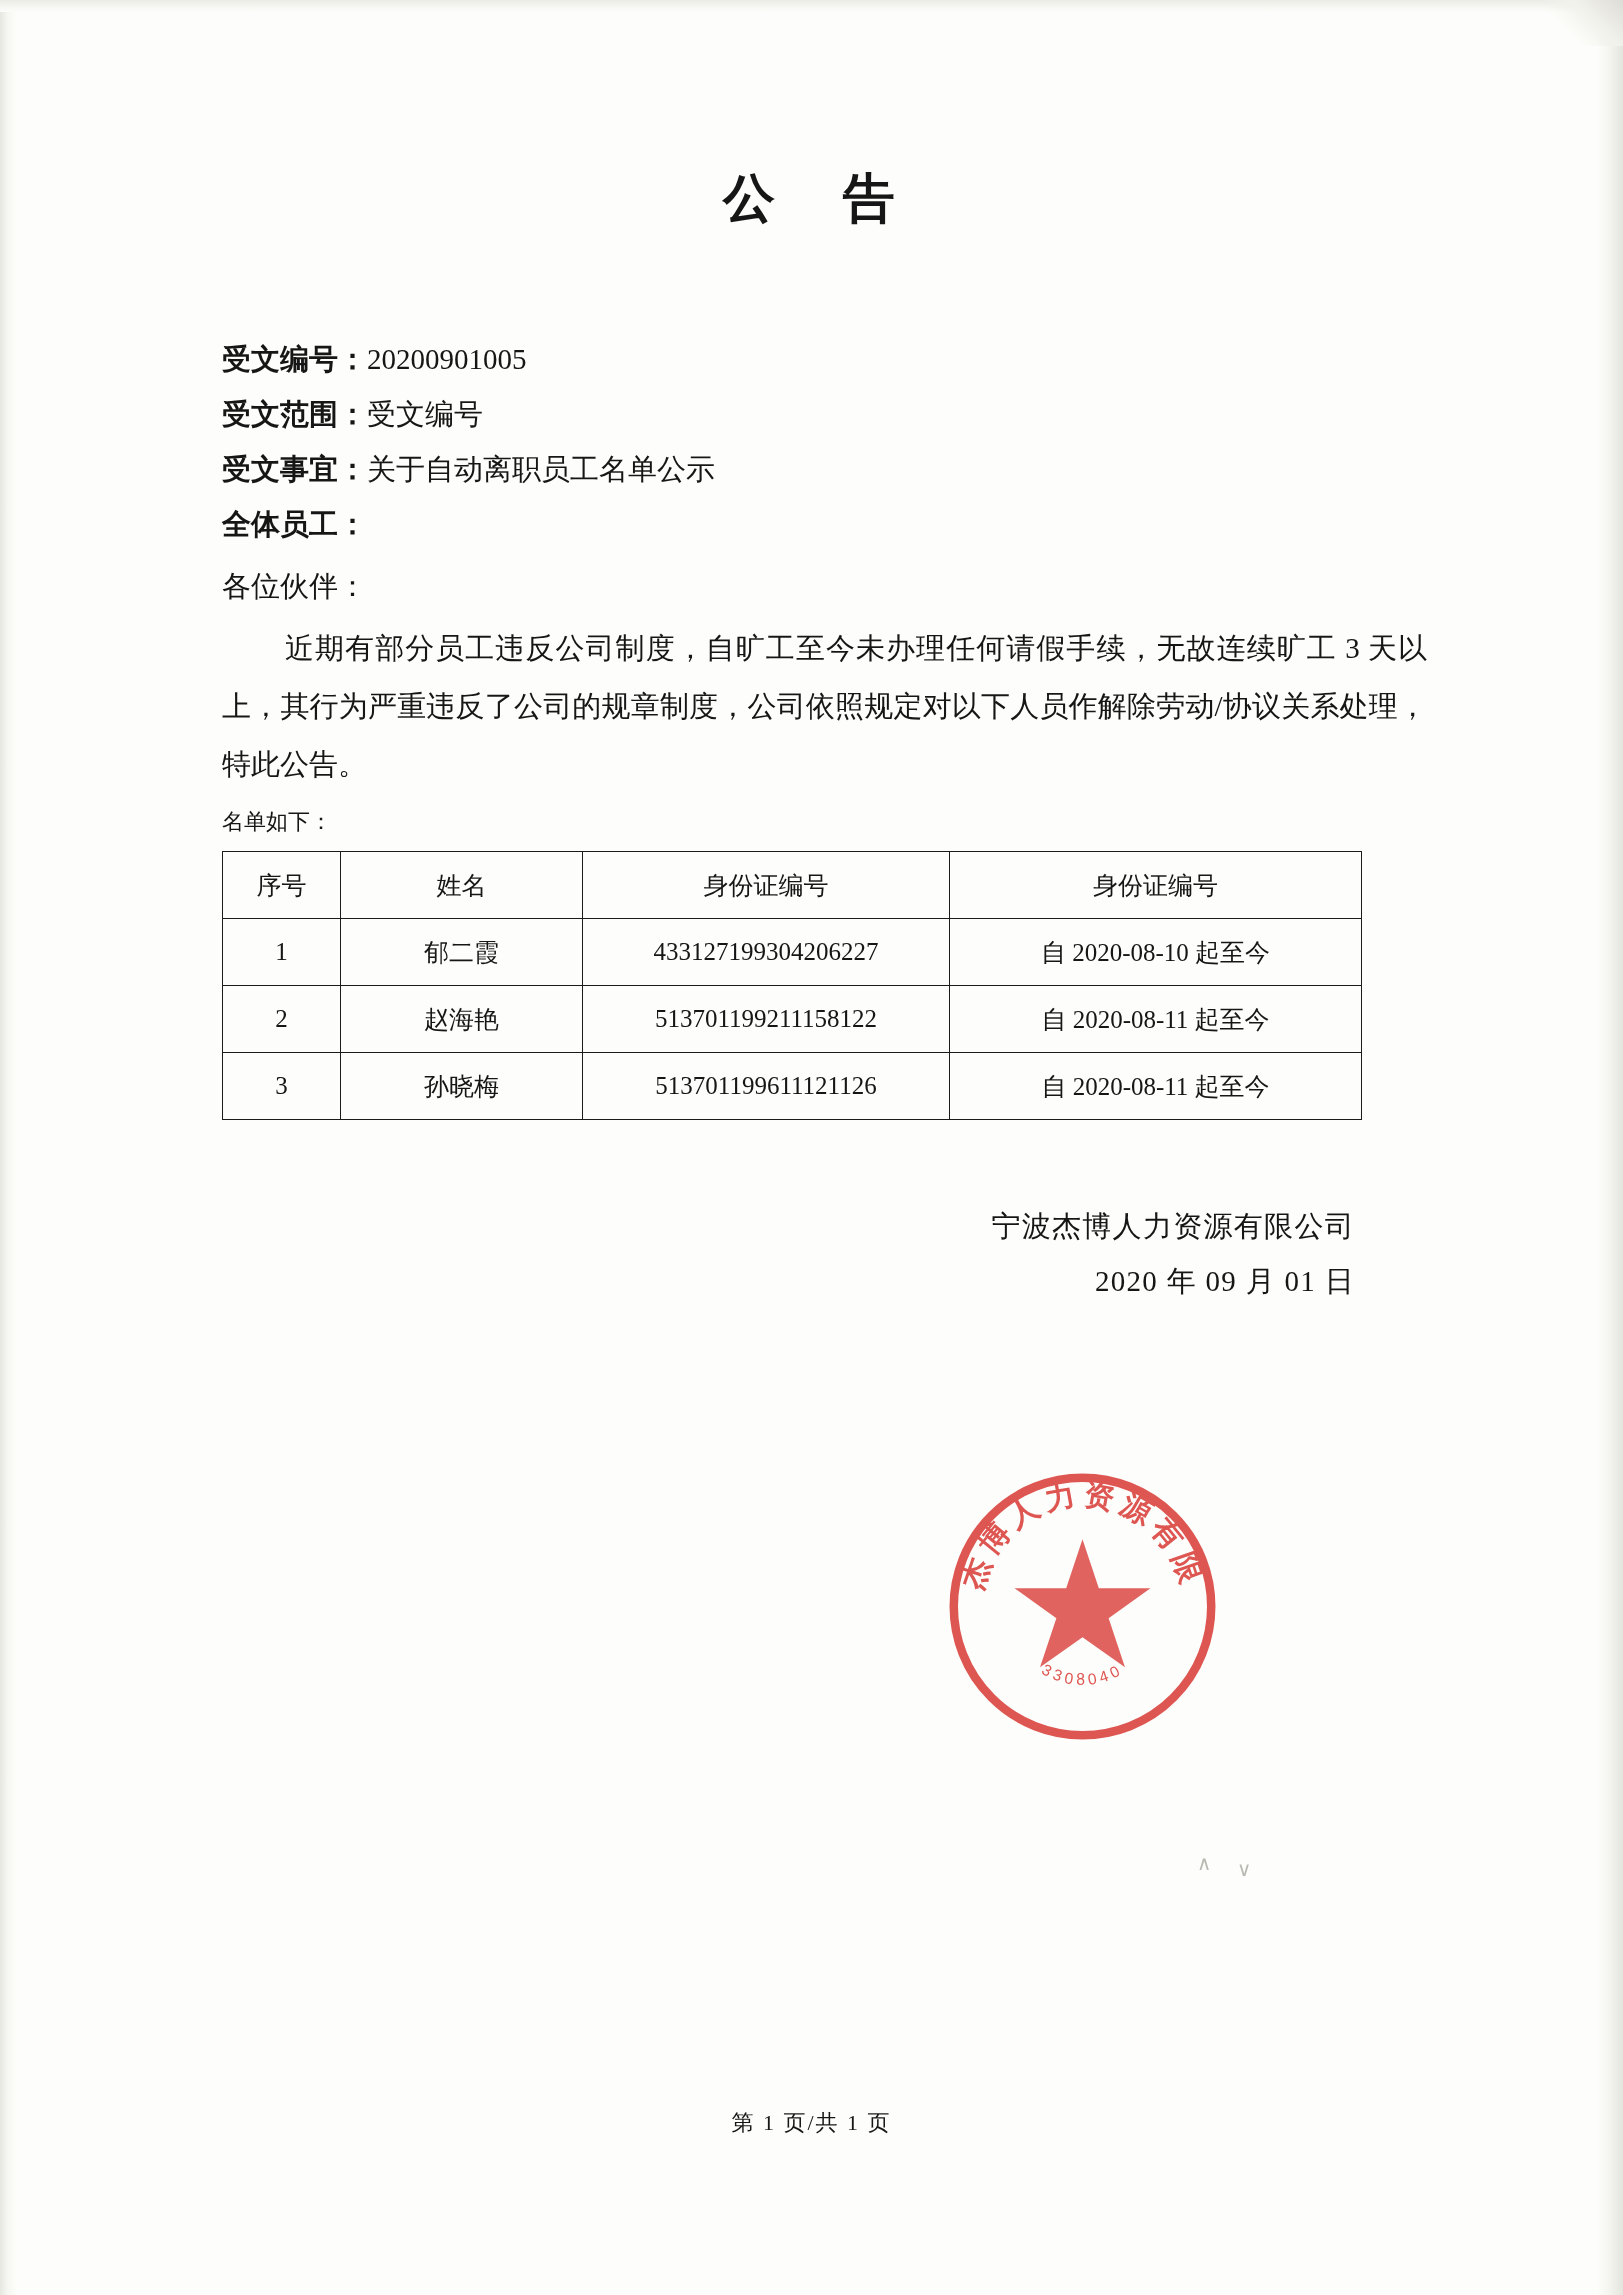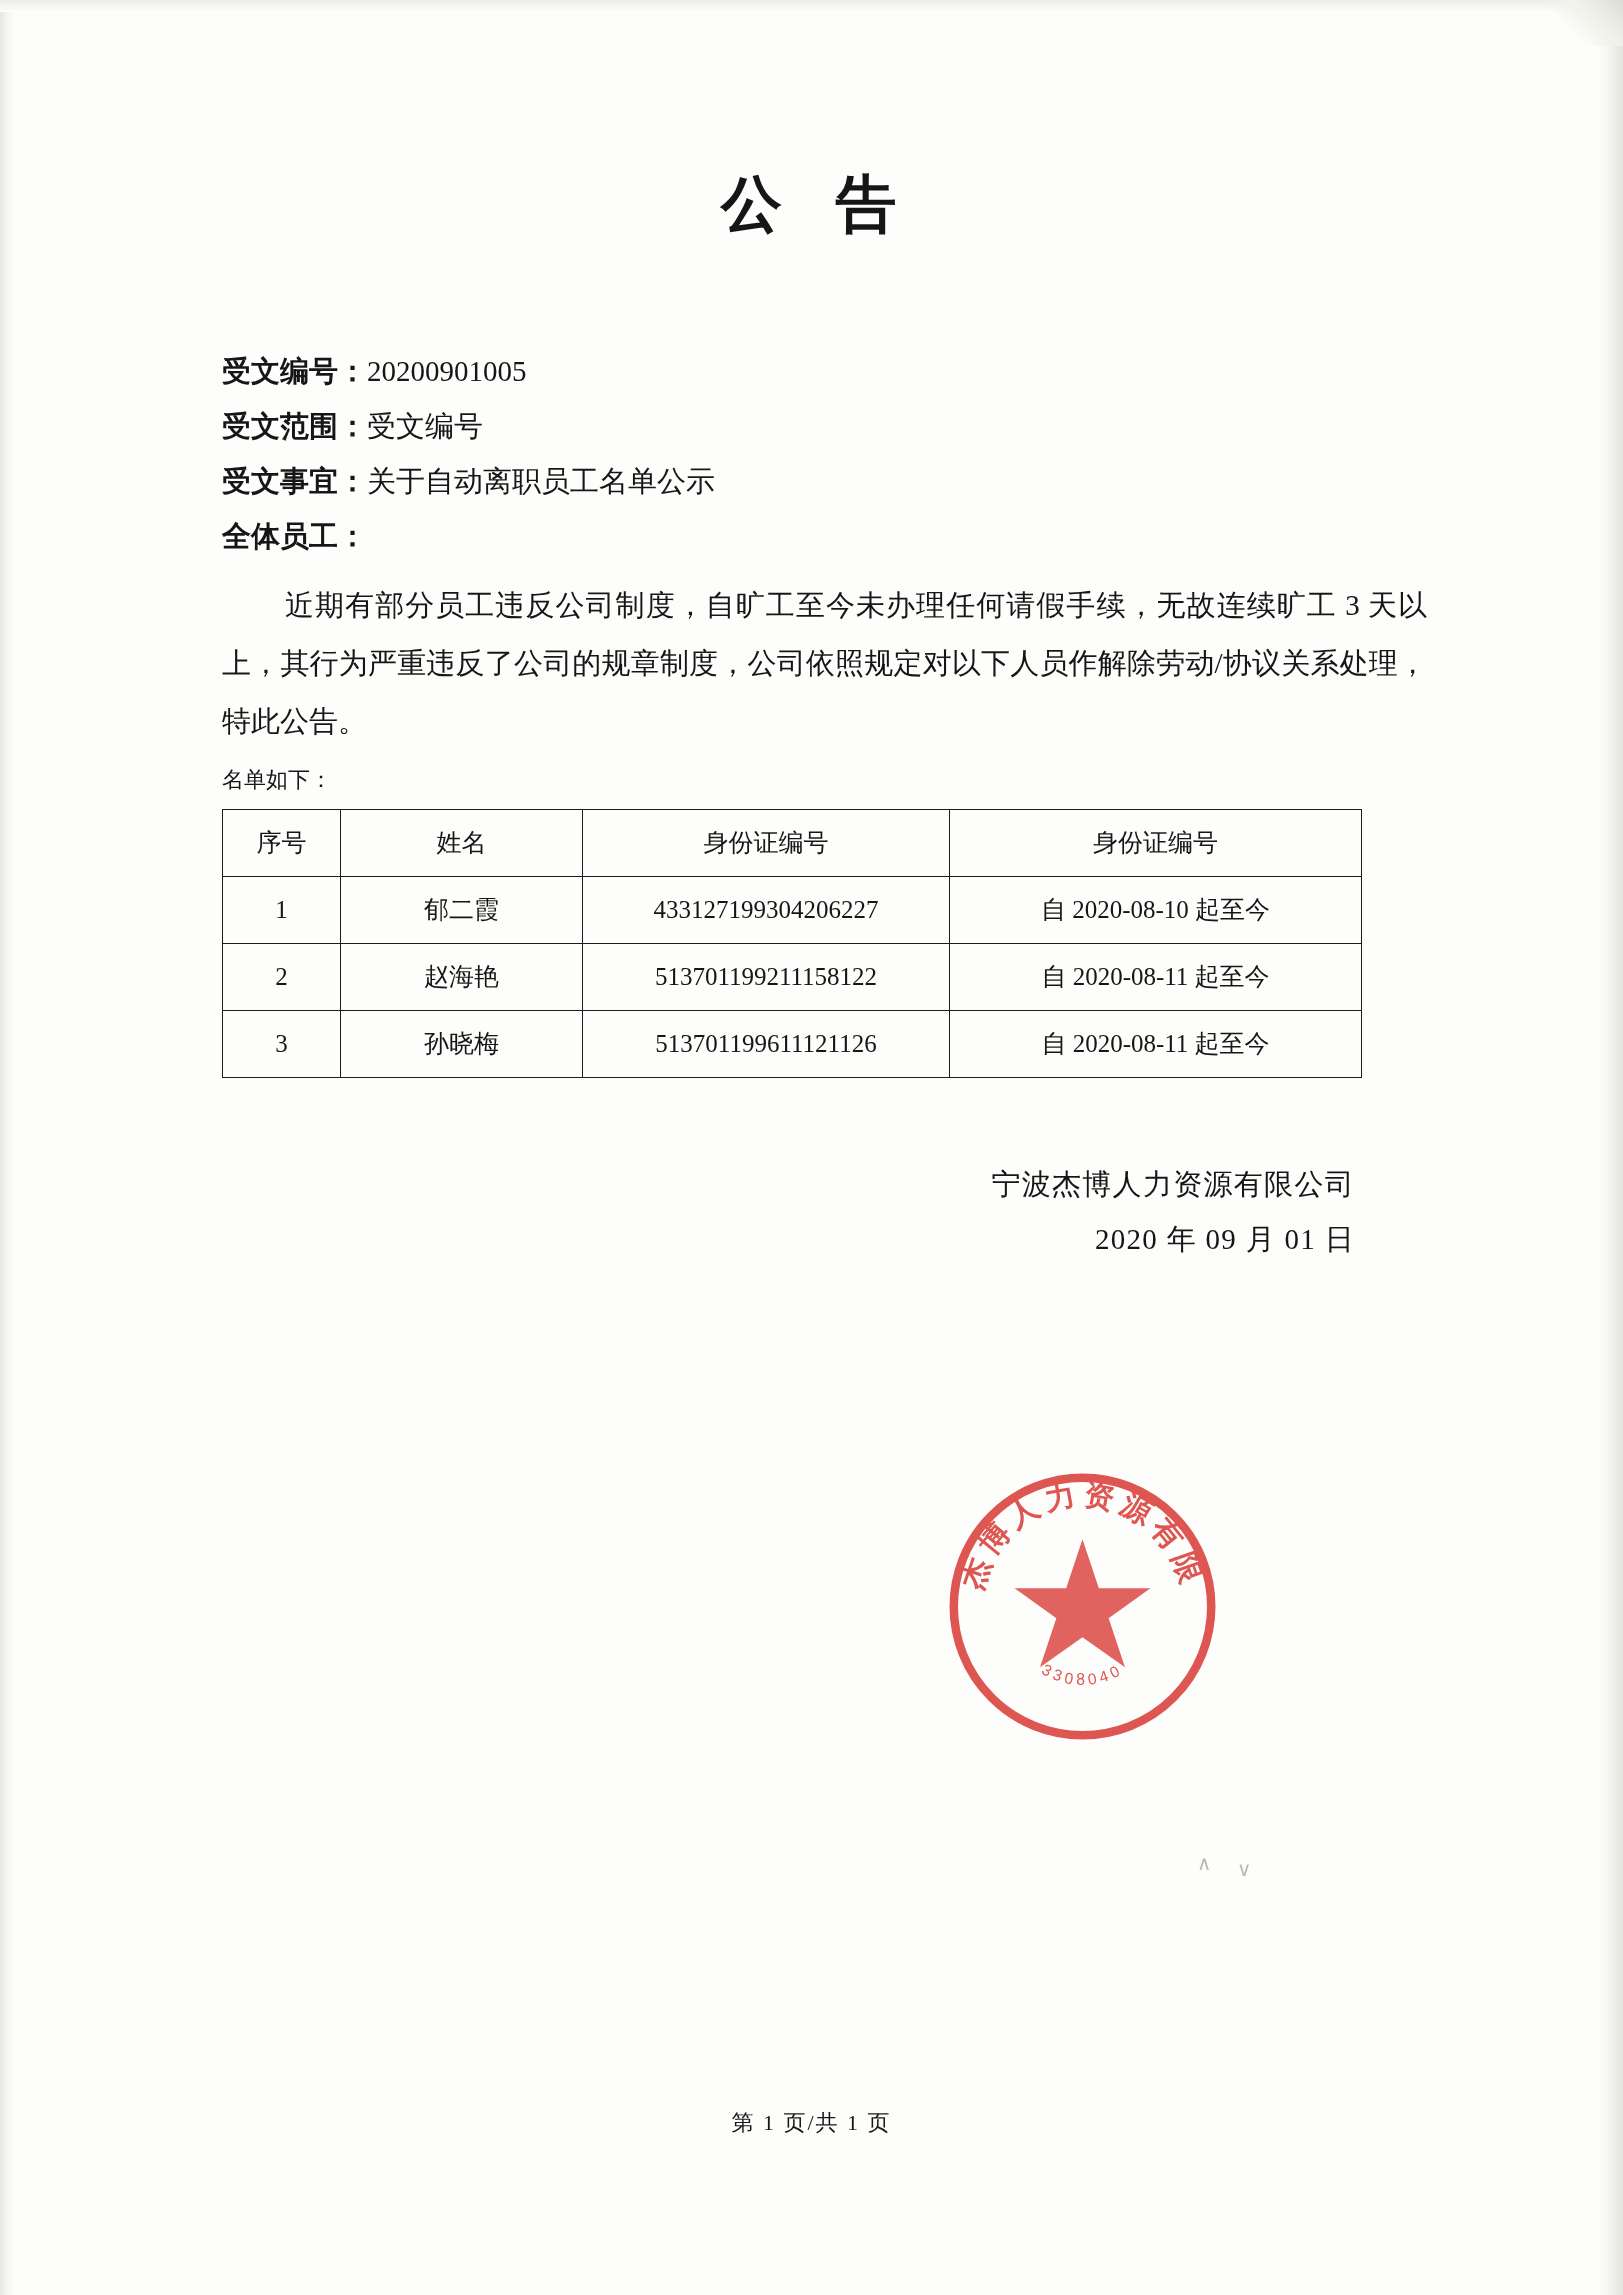--- a/index.html
+++ b/index.html
@@ -51,25 +51,25 @@
     position: absolute;
     left: 196px;
     top: 0;
     width: 1244px;
     height: 100%;
   }
 
   
   .doc-title {
     text-align: center;
-    font-size: 61px;
+    font-size: 52px;
     font-weight: 700;
     letter-spacing: 18.3px;
     padding-top: 164px;
-    font-family: Liberation Sans, sans-serif;
+    font-family: Liberation Mono, monospace;
   }
 
   
   .fields {
     margin-top: 98px;
     padding-left: 26px;
   }
   .field-row {
     font-size: 29px;
     line-height: 1.9;
@@ -196,20 +196,21 @@
       <span class="field-label">受文范围：</span><span class="field-value">受文编号</span>
     </div>
     <div class="field-row">
       <span class="field-label">受文事宜：</span><span class="field-value">关于自动离职员工名单公示</span>
     </div>
     <div class="field-row">
       <span class="field-label">全体员工：</span><span class="field-value"></span>
     </div>
   </div>
 
+  <div class="salutation">各位伙伴：</div>
 
   <div class="body-para">近期有部分员工违反公司制度，自旷工至今未办理任何请假手续，无故连续旷工 3 天以上，其行为严重违反了公司的规章制度，公司依照规定对以下人员作解除劳动/协议关系处理，特此公告。</div>
 
   <div class="list-lead">名单如下：</div>
 
   <table class="roster">
     <colgroup>
       <col class="c-idx">
         <col class="c-name">
         <col class="c-id">

